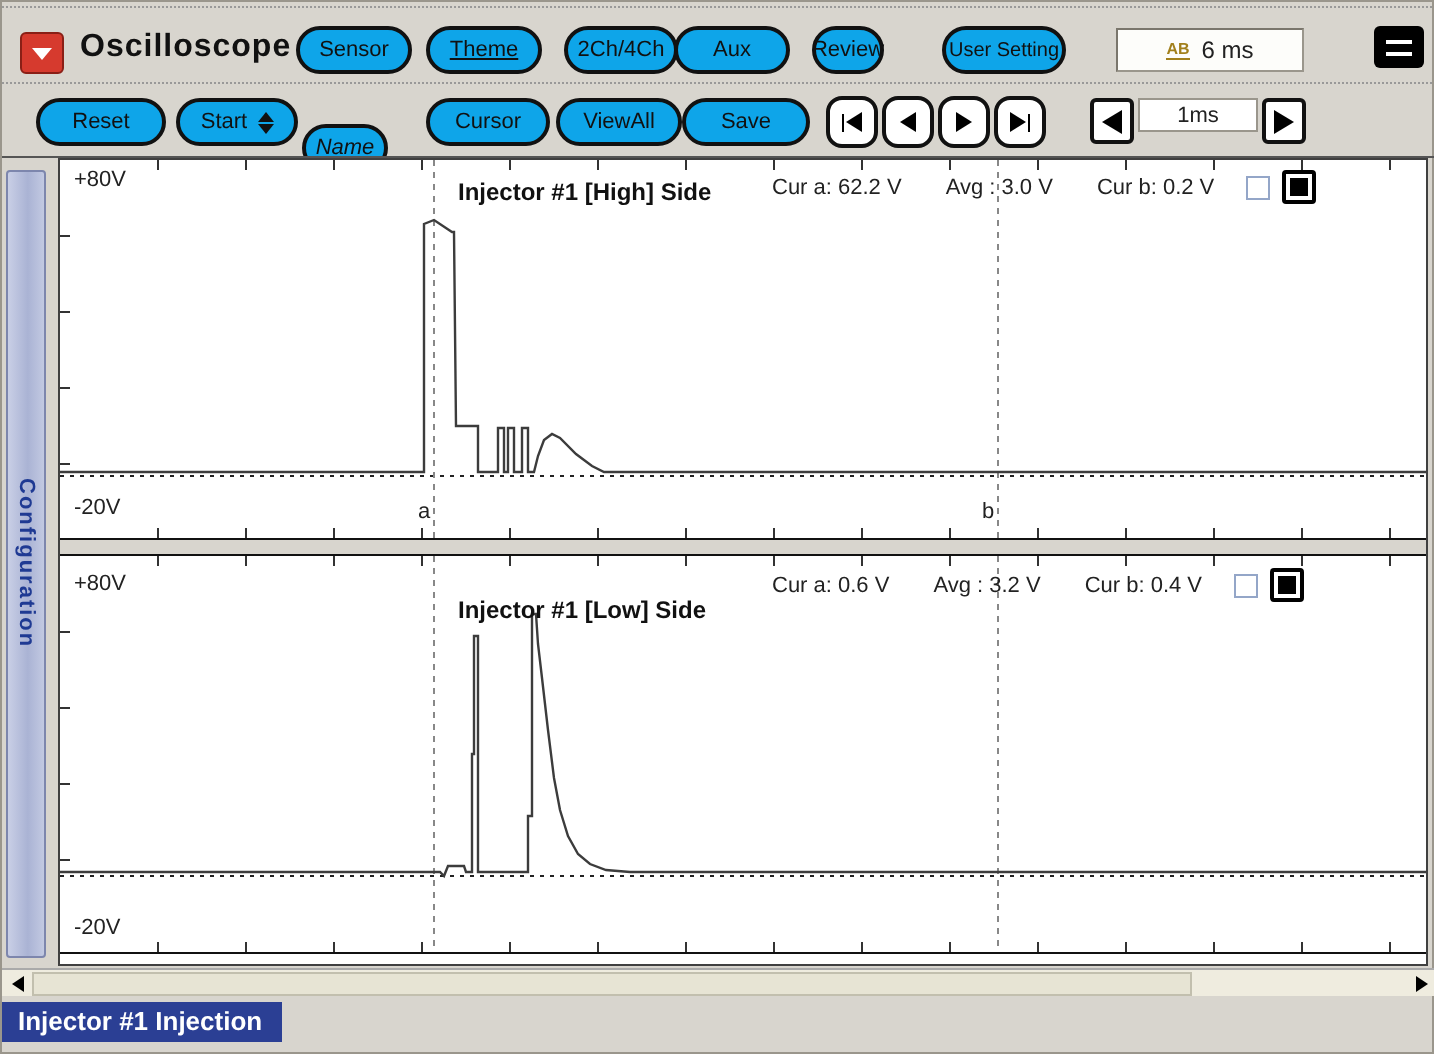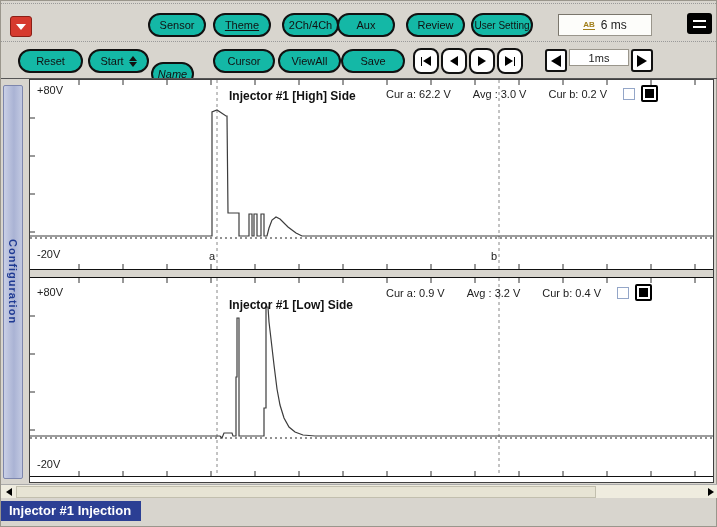--- a/index.html
+++ b/index.html
@@ -8,28 +8,28 @@
   .window{position:absolute;inset:0;border:1px solid #9a968c;box-sizing:border-box;}
   .topline{position:absolute;left:0;top:2px;width:717px;border-top:1px dotted #999;}
   .rowsep1{position:absolute;left:0;top:40px;width:717px;border-top:1px dotted #999;}
   .rowsep2{position:absolute;left:0;top:77px;width:717px;border-top:1px solid #555;}
 
   
   .redbtn{position:absolute;left:9px;top:15px;width:20px;height:19px;background:#d63a2e;
           border:1px solid #8a1f16;border-radius:3px;display:flex;align-items:center;justify-content:center;cursor:pointer;}
   .redbtn .tri{width:0;height:0;border-left:5px solid transparent;border-right:5px solid transparent;border-top:6px solid #fff;}
   .apptitle{position:absolute;left:39px;top:14px;font-size:16px;font-weight:bold;color:#111;letter-spacing:.5px;}
-  .pill{position:absolute;height:24px;background:#14b8a6;border:2px solid #111;border-radius:12px;
+  .pill{position:absolute;height:24px;background:#0ea5e9;border:2px solid #111;border-radius:12px;
         font-family:"Liberation Sans",sans-serif;font-size:11px;color:#111;display:flex;align-items:center;
         justify-content:center;box-sizing:border-box;padding:0;cursor:pointer;}
   .b-sensor{left:147px;top:12px;width:58px;}
   .b-theme{left:212px;top:12px;width:58px;text-decoration:underline;}
   .b-2ch{left:281px;top:12px;width:57px;}
   .b-aux{left:336px;top:12px;width:58px;}
-  .b-review{left:405px;top:12px;width:59px;}
+  .b-review{left:405px;top:12px;width:36px;}
   .b-user{left:470px;top:12px;width:62px;font-size:10px;}
   .timebox{position:absolute;left:557px;top:13px;width:94px;height:22px;background:#fdfdfa;
            border:1px solid #9a968c;border-top-color:#7a766c;border-left-color:#7a766c;box-sizing:border-box;
            display:flex;align-items:center;justify-content:center;gap:6px;font-size:12px;color:#222;}
   .abicon{font-size:8px;font-weight:bold;color:#a2801c;border-bottom:1px solid #a2801c;line-height:9px;letter-spacing:0;}
   .menuicon{position:absolute;left:686px;top:12px;width:25px;height:21px;background:#000;border-radius:3px;
             display:flex;flex-direction:column;align-items:center;justify-content:center;gap:2px;cursor:pointer;}
   .menuicon .mbar{width:15px;height:4px;background:#fff;border:1px solid #000;box-sizing:border-box;}
   .menuicon .mbar+.mbar{background:#fff;}
 
@@ -99,20 +99,21 @@
 </style>
 </head>
 <body>
 
 <div class="window">
   <div class="topline"></div>
 
   <div class="redbtn">
     <span class="tri"></span>
   </div>
+  <div class="apptitle">Oscilloscope</div>
   <button class="pill b-sensor">Sensor</button>
   <button class="pill b-theme">Theme</button>
   <button class="pill b-2ch">2Ch/4Ch</button>
   <button class="pill b-aux">Aux</button>
   <button class="pill b-review">Review</button>
   <button class="pill b-user">User Setting</button>
   <div class="timebox">
     <span class="abicon">AB</span>
     <span>6 ms</span>
   </div>
@@ -262,21 +263,21 @@
           <line x1="0" y1="114" x2="5" y2="114" class="tick"></line>
           <line x1="0" y1="152" x2="5" y2="152" class="tick"></line>
           <line x1="0" y1="160" x2="683" y2="160" class="zero"></line>
           <line x1="187" y1="0" x2="187" y2="198" class="cursorln"></line>
           <line x1="469" y1="0" x2="469" y2="198" class="cursorln"></line>
           <polyline points="0,158 190,158 192,160 194,155 202,155 203,158 206,158 206,99 207,99 207,40 209,40 209,158 234,158 234,130 236,130 236,29 238,29 239,44 241,61 244,87 247,111 250,127 254,140 259,149 265,154 273,157 285,158 683,158" class="wave"></polyline>
         </svg>
       <div class="vlab" style="left:7px;top:8px;">+80V</div>
       <div class="chtitle" style="left:199px;top:20px;">Injector #1 [Low] Side</div>
       <div class="measrow" style="left:356px;top:6px;gap:22px;">
-        <span class="meas">Cur a: 0.9 V</span>
+        <span class="meas">Cur a: 0.6 V</span>
         <span class="meas">Avg : 3.2 V</span>
         <span class="meas">Cur b: 0.4 V</span>
         <span class="cb-empty" style="margin-left:-6px;margin-top:1px;"></span>
         <span class="cb-checked" style="margin-left:-16px;">
             <i></i>
           </span>
       </div>
       <div class="vlab" style="left:7px;top:180px;">-20V</div>
     </div>
     <div class="bstrip"></div>

